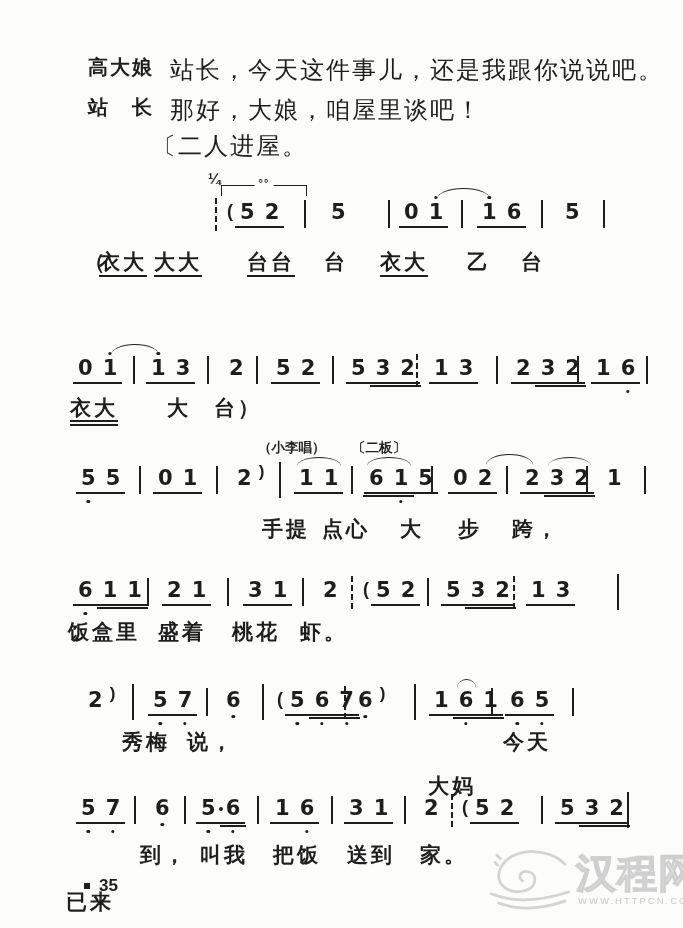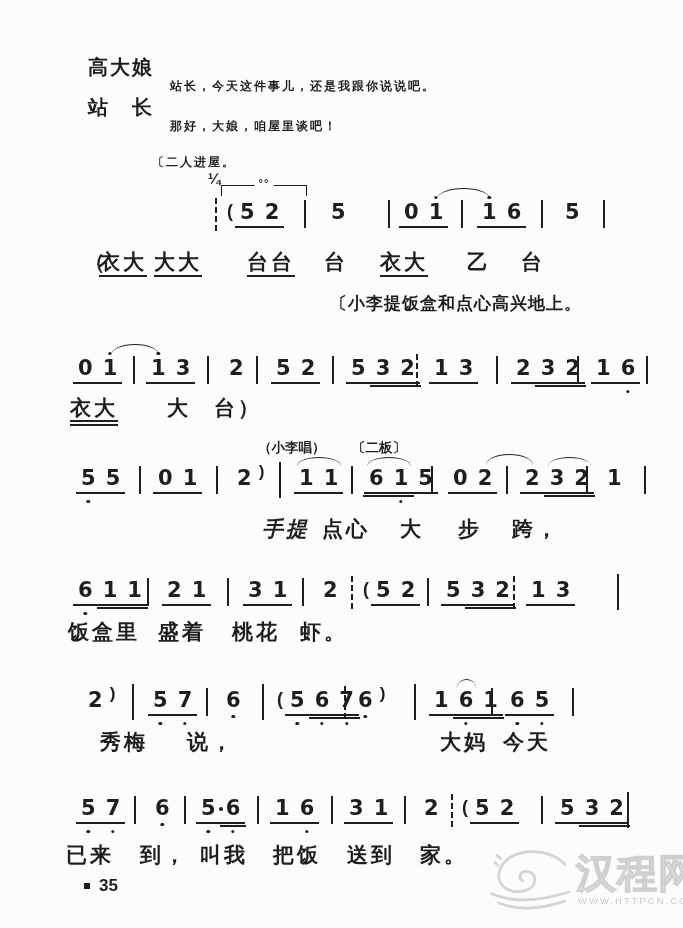--- a/index.html
+++ b/index.html
@@ -13,21 +13,21 @@
     width:683px;height:928px;
     margin:0 auto;
     background:var(--paper);
     overflow:hidden;
     font-family:"Liberation Sans", sans-serif;
     color:var(--ink);
   }
   
   .dlg-row{position:absolute;left:0;width:683px;height:28px;}
   .speaker{position:absolute;font-size:20px;font-weight:700;letter-spacing:2px;white-space:nowrap;}
-  .dlg-text{position:absolute;font-size:12px;font-weight:700;letter-spacing:2px;white-space:nowrap;margin-top:24px;}
+  .dlg-text{position:absolute;font-size:24px;font-weight:400;letter-spacing:2px;white-space:nowrap;}
   .direction{position:absolute;font-size:17px;font-weight:700;letter-spacing:1px;white-space:nowrap;}
   .score-label{position:absolute;font-size:13.5px;font-weight:700;white-space:nowrap;}
   
   .system{position:absolute;left:0;width:683px;height:36px;}
   .bar{position:absolute;top:-2px;width:2px;height:28px;background:var(--ink);}
   .bar.dash{background:none;border-left:2px dashed var(--ink);height:33px;top:-4px;}
   .timesig{position:absolute;top:-32px;font-size:15px;font-weight:700;}
   .bracket{position:absolute;top:-17px;height:10px;border:1.3px solid var(--ink);border-bottom:none;}
   .bracket .circles{position:absolute;top:-8px;left:50%;transform:translateX(-50%);
     background:var(--paper);padding:0 4px;font-size:11px;font-weight:700;letter-spacing:1px;line-height:1;}
@@ -74,21 +74,20 @@
     <span class="dlg-text" style="left:170px">站长，今天这件事儿，还是我跟你说说吧。</span>
   </div>
   <div class="dlg-row" style="top:130px">
     <span class="dlg-text" style="left:152px">〔二人进屋。</span>
   </div>
   <div class="dlg-row" style="top:94px">
     <span class="speaker" style="left:88px">站　长</span>
     <span class="dlg-text" style="left:170px">那好，大娘，咱屋里谈吧！</span>
   </div>
 
-  <div class="direction" style="left:330px;top:292px">〔小李提饭盒和点心高兴地上。</div>
 
   <div class="score-label" style="left:258px;top:439px">（小李唱）</div>
   <div class="score-label" style="left:352px;top:439px">〔二板〕</div>
 
   <div id="score-root">
       <div class="system" style="top: 202px;">
         <div class="timesig" style="left: 208px;">¼</div>
         <div class="bracket" style="left: 221px; width: 84px;">
           <span class="circles">°°</span>
         </div>
@@ -422,40 +421,40 @@
         <span class="lyr u1" style="left: 99px;">衣大</span>
         <span class="lyr u1" style="left: 154px;">大大</span>
         <span class="lyr u1" style="left: 247px;">台台</span>
         <span class="lyr" style="left: 324px;">台</span>
         <span class="lyr u1" style="left: 380px;">衣大</span>
         <span class="lyr" style="left: 467px;">乙</span>
         <span class="lyr" style="left: 521px;">台</span>
       </div>
       <div class="lyr-row" style="top: 396px;"><span class="lyr u2" style="left: 70px;">衣大</span><span class="lyr" style="left: 167px;">大</span><span class="lyr" style="left: 214px;">台）</span></div>
       <div class="lyr-row" style="top: 517px;">
-        <span class="lyr" style="left: 262px; font-style: italic;">手提</span>
+        <span class="lyr" style="left: 262px;">手提</span>
         <span class="lyr" style="left: 322px;">点心</span>
         <span class="lyr" style="left: 400px;">大</span>
         <span class="lyr" style="left: 458px;">步</span>
         <span class="lyr" style="left: 512px;">跨，</span>
       </div>
       <div class="lyr-row" style="top: 620px;">
         <span class="lyr" style="left: 68px;">饭盒里</span>
         <span class="lyr" style="left: 158px;">盛着</span>
         <span class="lyr" style="left: 232px;">桃花</span>
         <span class="lyr" style="left: 300px;">虾。</span>
       </div>
       <div class="lyr-row" style="top: 730px;">
-        <span class="lyr" style="left: 100px;">秀梅</span>
+        <span class="lyr" style="left: 122px;">秀梅</span>
         <span class="lyr" style="left: 187px;">说，</span>
-        <span class="lyr" style="left: 440px;">大妈</span>
+        <span class="lyr" style="left: 428px; margin-top: 44px;">大妈</span>
         <span class="lyr" style="left: 503px;">今天</span>
       </div>
       <div class="lyr-row" style="top: 843px;">
-        <span class="lyr" style="left: 66px;">已来</span>
+        <span class="lyr" style="left: 66px; margin-top: 47px;">已来</span>
         <span class="lyr" style="left: 140px;">到，</span>
         <span class="lyr" style="left: 200px;">叫我</span>
         <span class="lyr" style="left: 273px;">把饭</span>
         <span class="lyr" style="left: 347px;">送到</span>
         <span class="lyr" style="left: 420px;">家。</span>
       </div>
     </div>
 
   <div class="footer">
     <span class="sq"></span>

